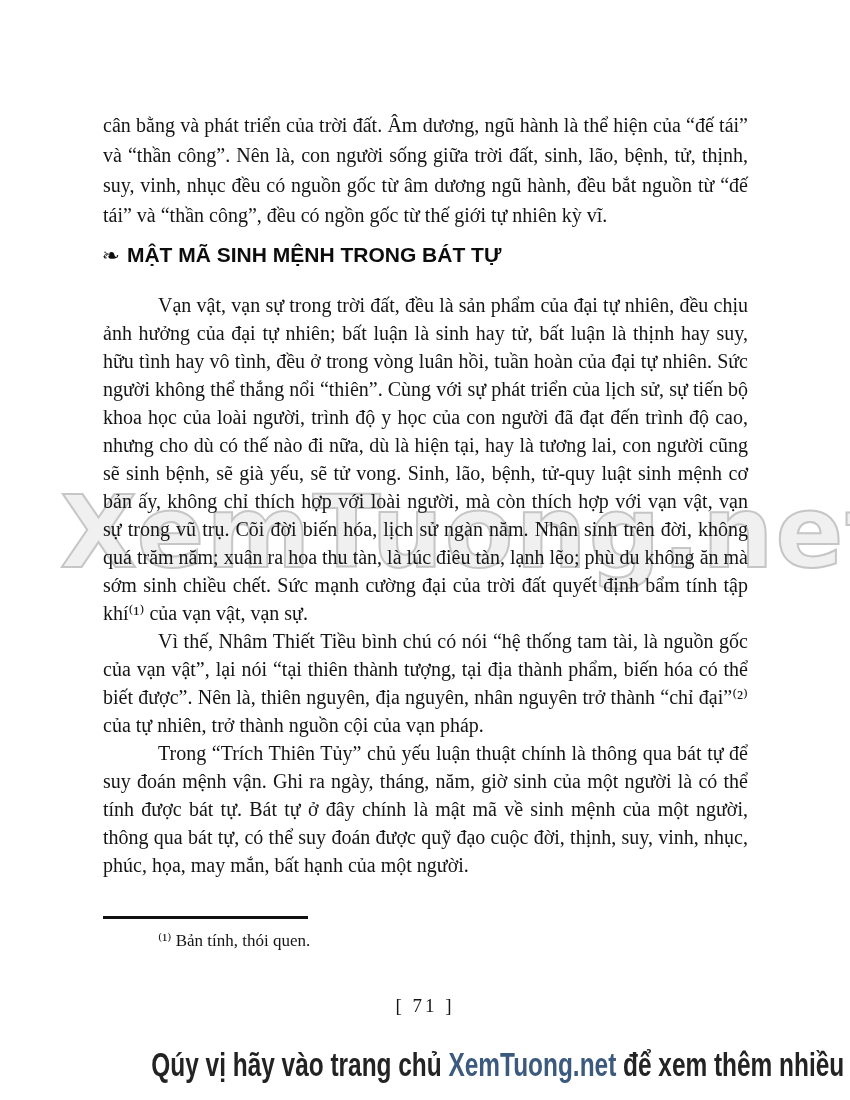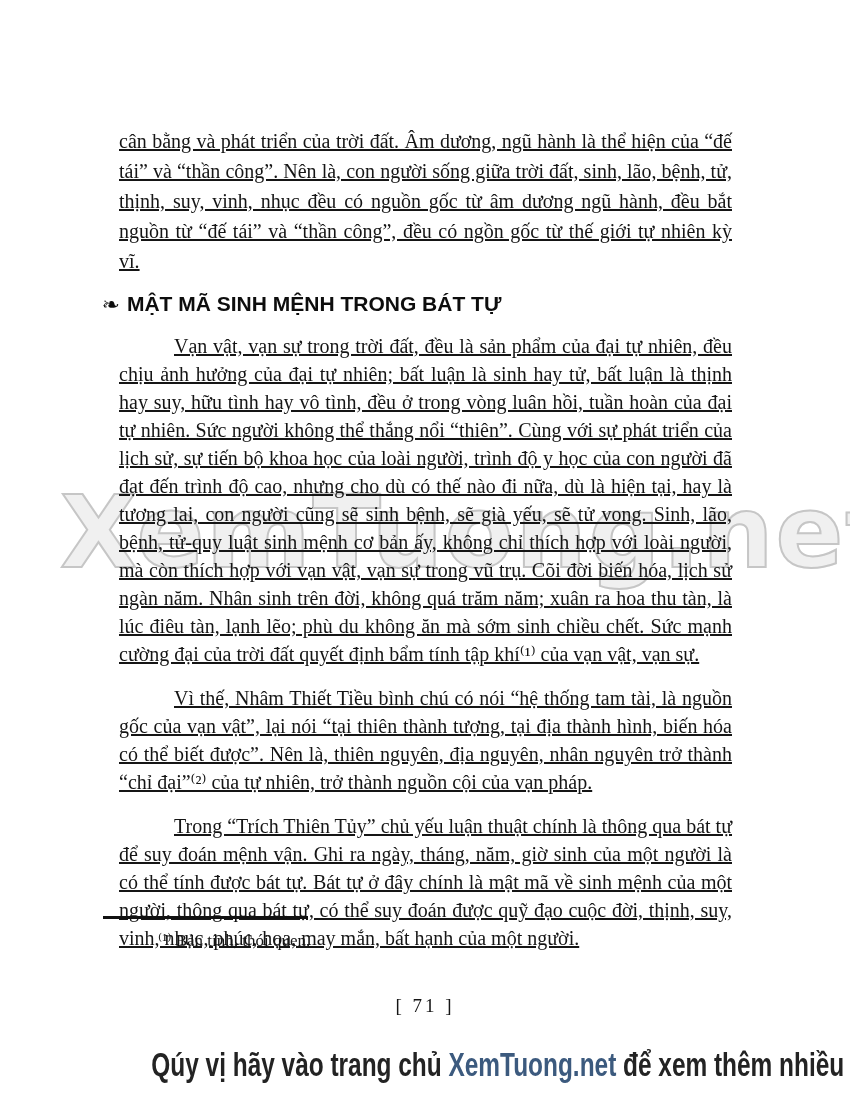--- a/index.html
+++ b/index.html
@@ -30,25 +30,25 @@
   }
   .content {
     position: absolute;
     top: 110px;
     left: 103px;
     width: 645px;
     z-index: 1;
     text-align: justify;
     font-size: 20px;
   }
-  .content p { margin: 16px; text-decoration: underline; }
+  .content p { margin: 0; }
   p.intro { line-height: 30px; text-indent: 0; }
   p.body-para { line-height: 28px; text-indent: 55px; }
   .section-heading {
-    margin: 13px 0 0 0;
+    margin: 13px 0 24px 0;
     font-family: "Liberation Sans", "DejaVu Sans", sans-serif;
     font-weight: bold;
     font-size: 21px;
     letter-spacing: 0px;
     color: #0d0d0d;
     text-align: left;
     white-space: nowrap;
   }
   .ornament {
     font-family: "DejaVu Sans", sans-serif;
@@ -112,21 +112,21 @@
 <div class="page">
 
   <div class="watermark">XemTuong.net</div>
 
   <div class="content">
     <p class="intro">cân bằng và phát triển của trời đất. Âm dương, ngũ hành là thể hiện của “đế tái” và “thần công”. Nên là, con người sống giữa trời đất, sinh, lão, bệnh, tử, thịnh, suy, vinh, nhục đều có nguồn gốc từ âm dương ngũ hành, đều bắt nguồn từ “đế tái” và “thần công”, đều có ngồn gốc từ thế giới tự nhiên kỳ vĩ.</p>
 
     <div class="section-heading"><span class="ornament">❧</span><span>MẬT MÃ SINH MỆNH TRONG BÁT TỰ</span></div>
 
     <p class="body-para">Vạn vật, vạn sự trong trời đất, đều là sản phẩm của đại tự nhiên, đều chịu ảnh hưởng của đại tự nhiên; bất luận là sinh hay tử, bất luận là thịnh hay suy, hữu tình hay vô tình, đều ở trong vòng luân hồi, tuần hoàn của đại tự nhiên. Sức người không thể thắng nổi “thiên”. Cùng với sự phát triển của lịch sử, sự tiến bộ khoa học của loài người, trình độ y học của con người đã đạt đến trình độ cao, nhưng cho dù có thế nào đi nữa, dù là hiện tại, hay là tương lai, con người cũng sẽ sinh bệnh, sẽ già yếu, sẽ tử vong. Sinh, lão, bệnh, tử-quy luật sinh mệnh cơ bản ấy, không chỉ thích hợp với loài người, mà còn thích hợp với vạn vật, vạn sự trong vũ trụ. Cõi đời biến hóa, lịch sử ngàn năm. Nhân sinh trên đời, không quá trăm năm; xuân ra hoa thu tàn, là lúc điêu tàn, lạnh lẽo; phù du không ăn mà sớm sinh chiều chết. Sức mạnh cường đại của trời đất quyết định bẩm tính tập khí⁽¹⁾ của vạn vật, vạn sự.</p>
-    <p class="body-para">Vì thế, Nhâm Thiết Tiều bình chú có nói “hệ thống tam tài, là nguồn gốc của vạn vật”, lại nói “tại thiên thành tượng, tại địa thành hình, biến hóa có thể biết được”. Nên là, thiên nguyên, địa nguyên, nhân nguyên trở thành “chỉ đại”⁽²⁾ của tự nhiên, trở thành nguồn cội của vạn pháp.</p>
+    <p class="body-para">Vì thế, Nhâm Thiết Tiều bình chú có nói “hệ thống tam tài, là nguồn gốc của vạn vật”, lại nói “tại thiên thành tượng, tại địa thành phẩm, biến hóa có thể biết được”. Nên là, thiên nguyên, địa nguyên, nhân nguyên trở thành “chỉ đại”⁽²⁾ của tự nhiên, trở thành nguồn cội của vạn pháp.</p>
     <p class="body-para">Trong “Trích Thiên Tủy” chủ yếu luận thuật chính là thông qua bát tự để suy đoán mệnh vận. Ghi ra ngày, tháng, năm, giờ sinh của một người là có thể tính được bát tự. Bát tự ở đây chính là mật mã về sinh mệnh của một người, thông qua bát tự, có thể suy đoán được quỹ đạo cuộc đời, thịnh, suy, vinh, nhục, phúc, họa, may mắn, bất hạnh của một người.</p>
   </div>
 
   <div class="footnotes">
     <div class="footnote-rule"></div>
     <p>⁽¹⁾ Bản tính, thói quen.</p>
   </div>
 
   <div class="page-number">[ 71 ]</div>
 

